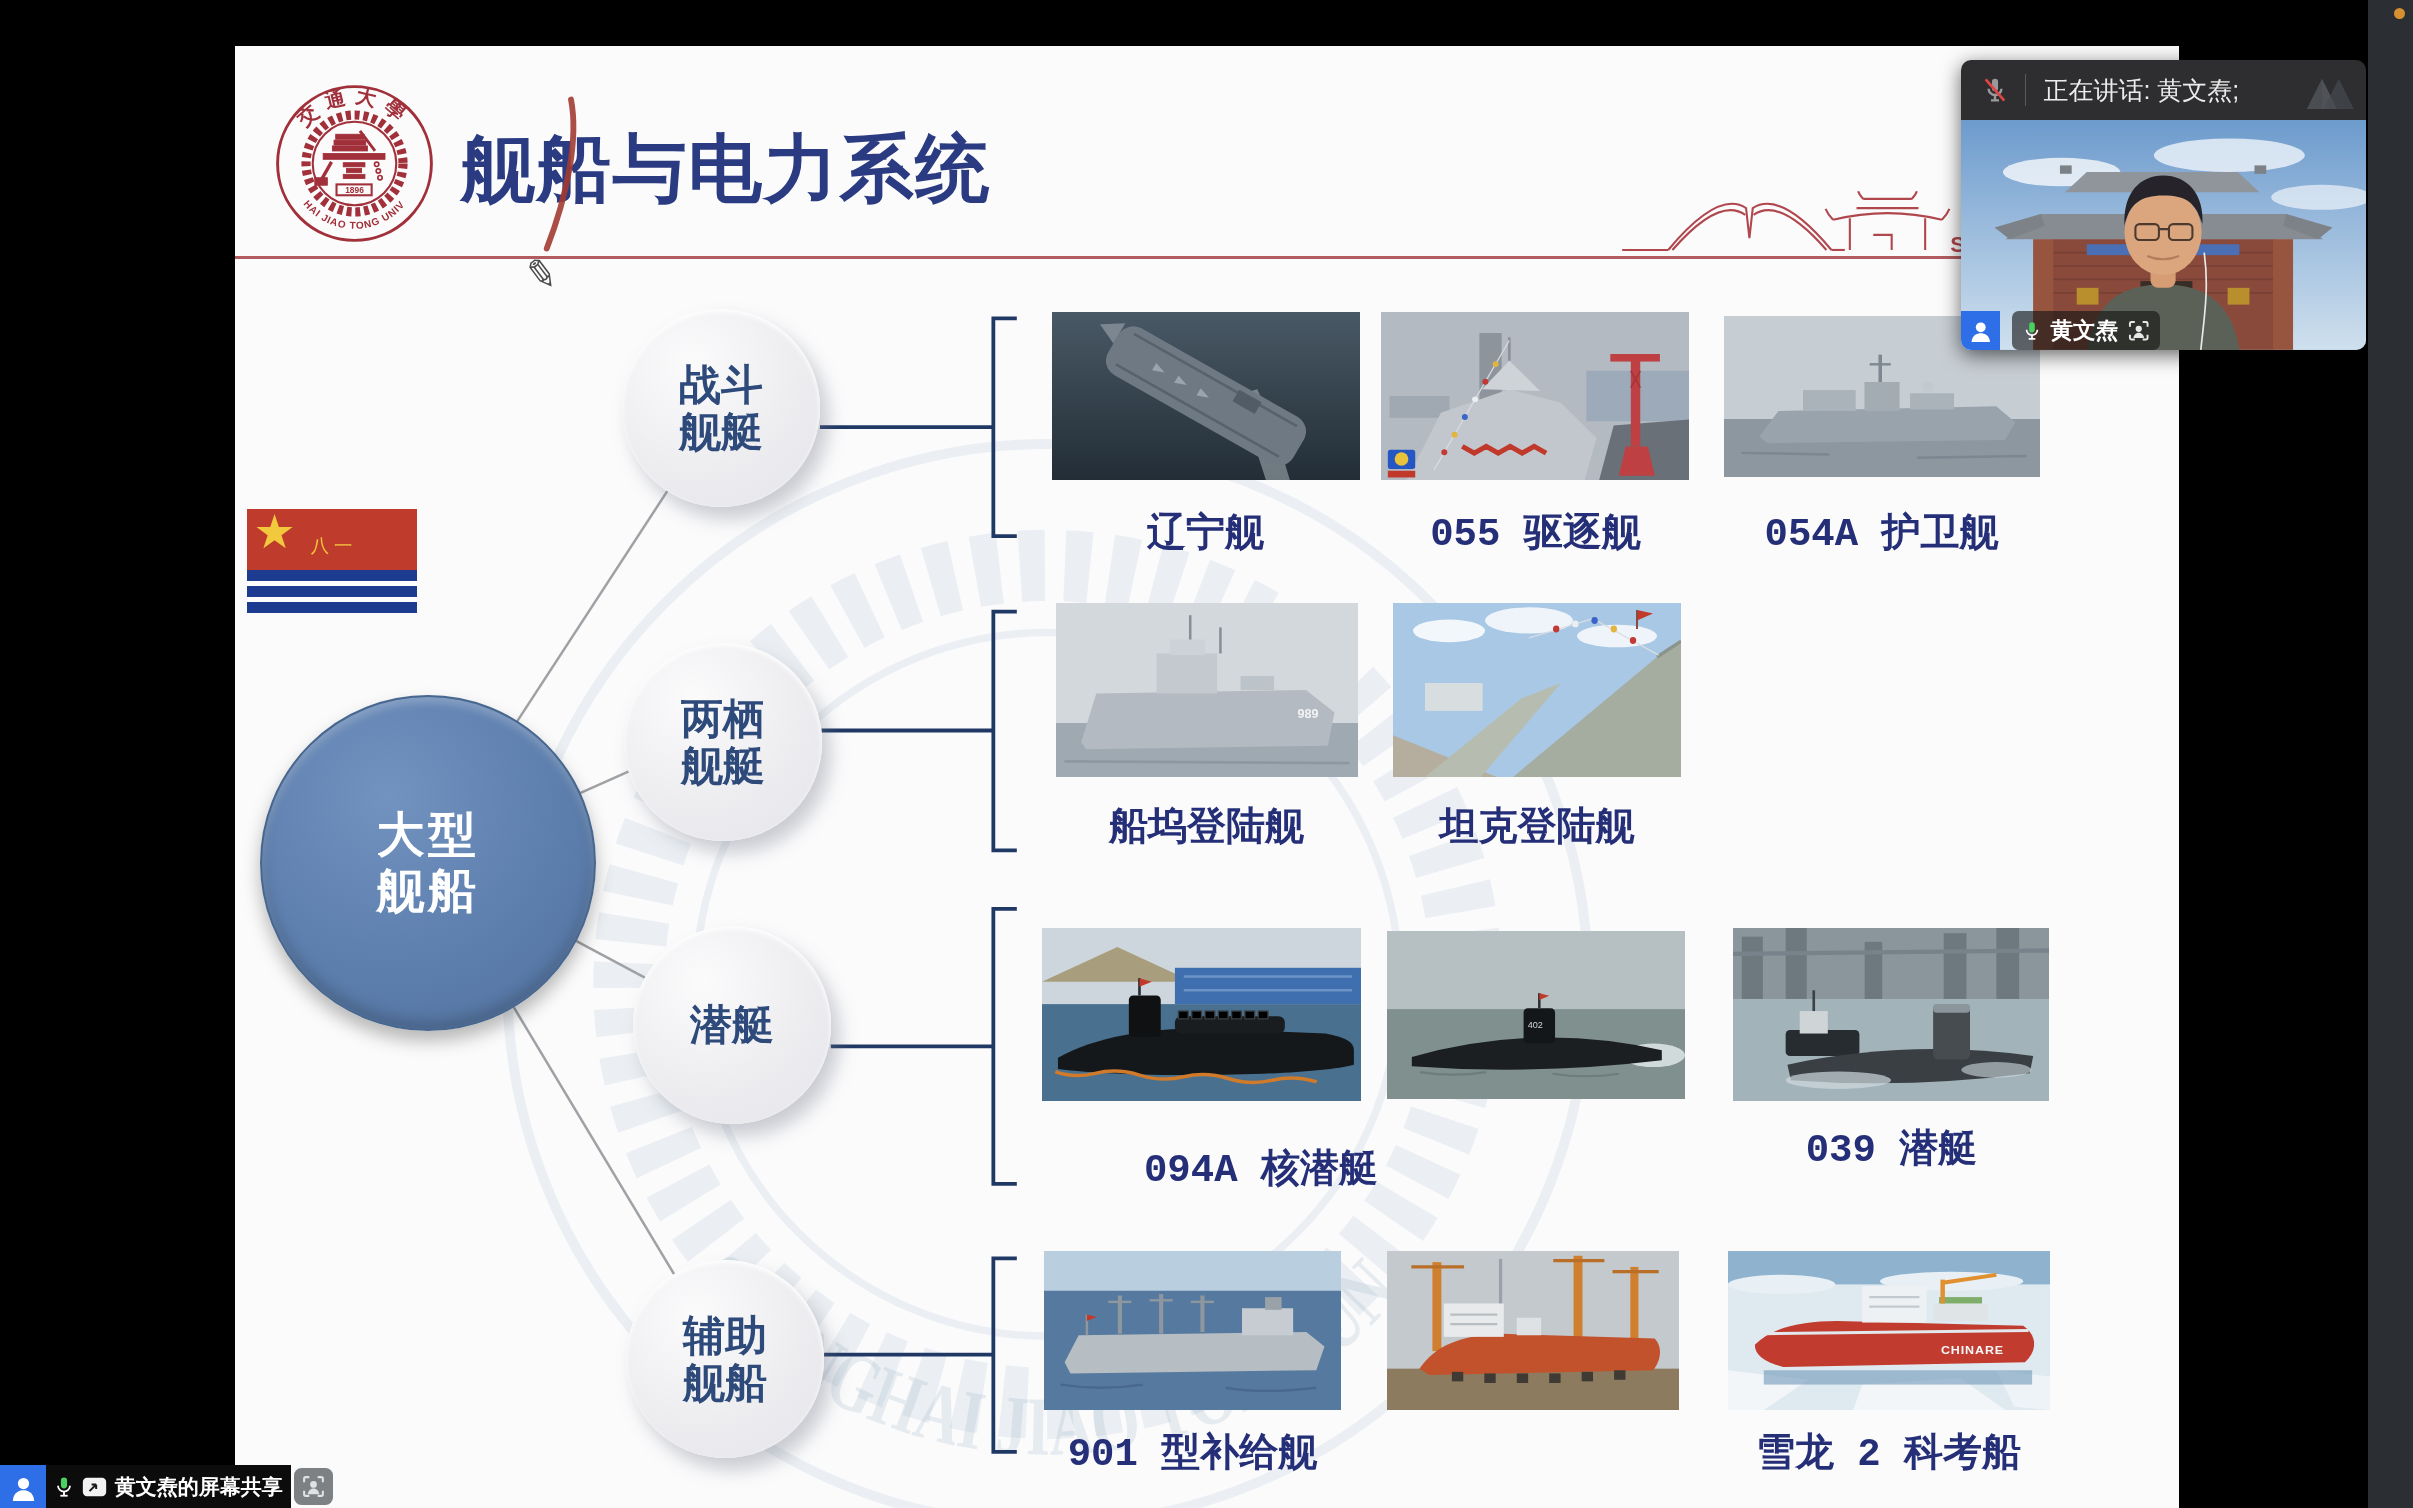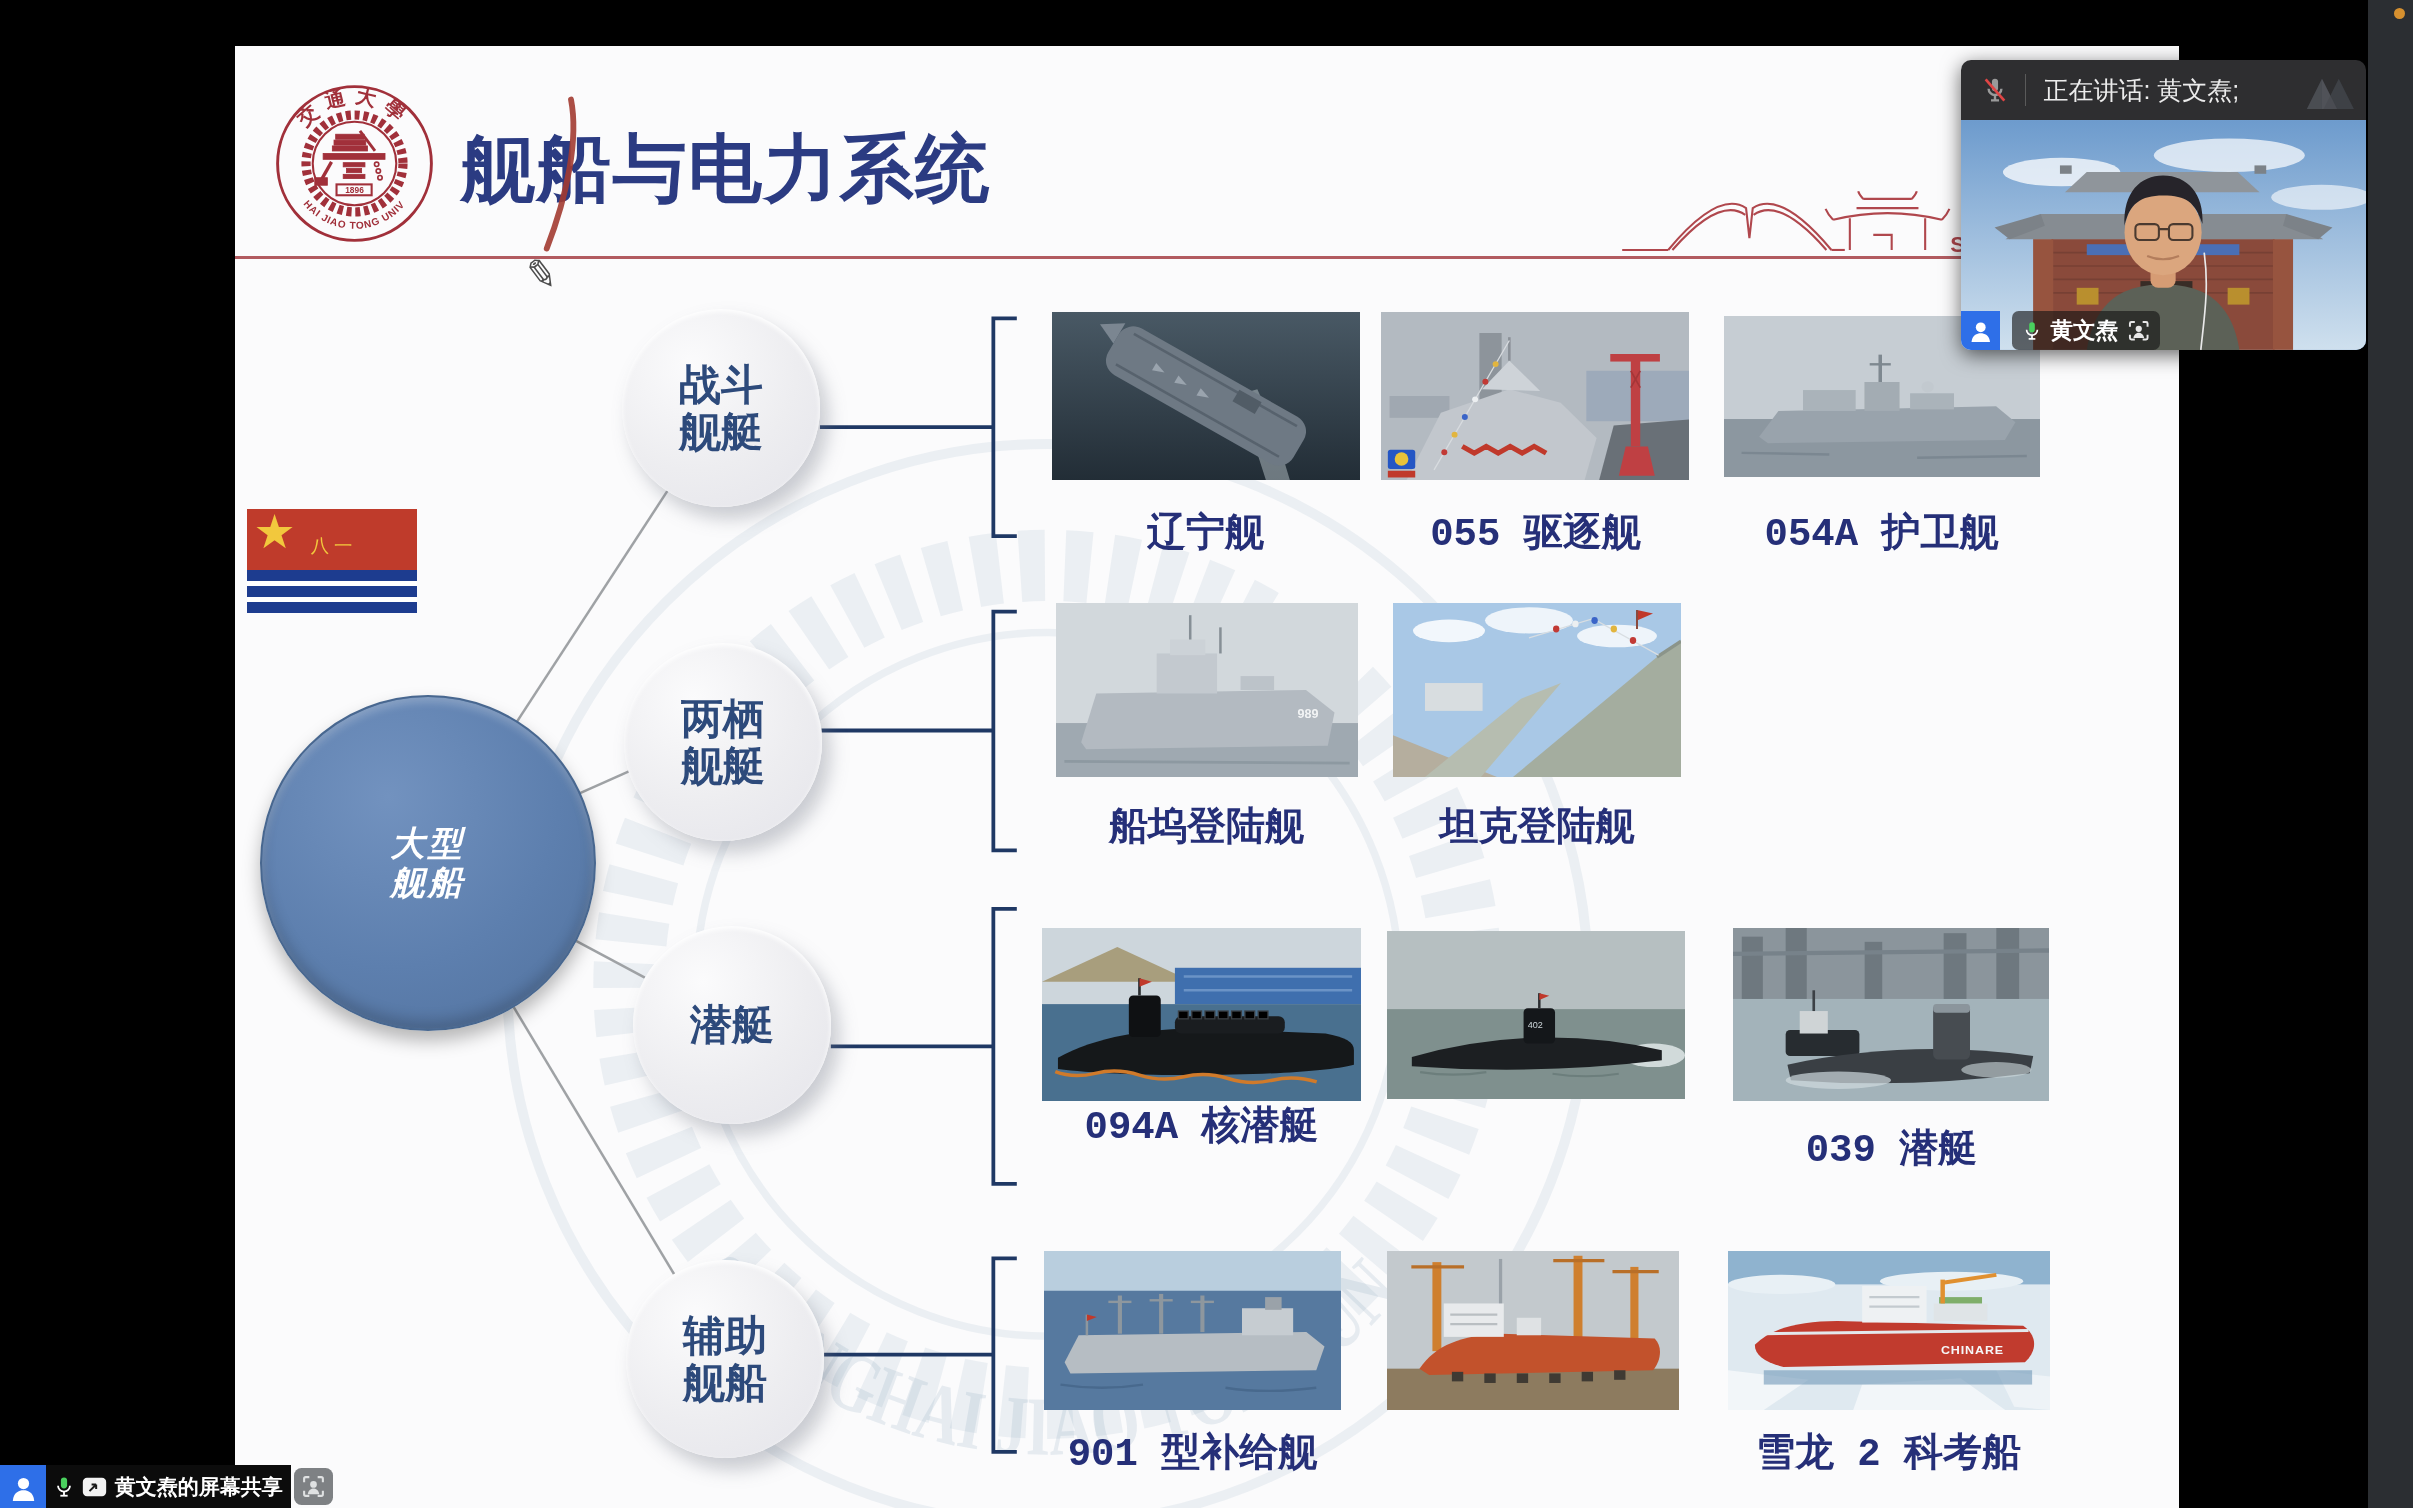--- a/index.html
+++ b/index.html
@@ -12,21 +12,21 @@
   .red-rule{position:absolute;left:0;top:210px;width:100%;height:2.5px;background:#b25b60;}
   .cat-circle{position:absolute;width:198px;height:198px;border-radius:50%;
       background:radial-gradient(circle at 35% 28%,#fbfbfc 0%,#ededf0 55%,#e4e4ea 100%);
       box-shadow:8.4px 11.7px 18.4px rgba(110,115,130,.35), inset 0 2.5px 5px #ffffff;
       display:flex;align-items:center;justify-content:center;}
   .cat-label{font-size:42px;line-height:1.12;font-weight:bold;color:#2d4a7b;text-align:center;white-space:pre-line;}
   #root-circle{position:absolute;left:25px;top:649px;width:332px;height:332px;border-radius:50%;
       background:radial-gradient(circle at 38% 30%,#7292bf 0%,#5d7fae 55%,#51719d 100%);
       box-shadow:0 10px 18.4px rgba(0,0,0,.28), inset 0 -8.4px 13.4px rgba(0,0,0,.18), inset 0 5px 8.4px rgba(255,255,255,.25);
       border:2.5px solid #48678f;display:flex;align-items:center;justify-content:center;}
-  .root-label{font-size:34px;line-height:1.16;font-weight:bold;color:#fff;letter-spacing:3.4px;text-align:center;white-space:pre-line;font-style:italic;}
+  .root-label{font-size:48px;line-height:1.16;font-weight:bold;color:#fff;letter-spacing:3.4px;text-align:center;white-space:pre-line;}
   .ship-card{position:absolute;}
   .ship-photo{width:100%;height:100%;display:block;}
   .caption{position:absolute;text-align:center;font-family:Liberation Mono, monospace;
       font-size:39px;font-weight:bold;color:#252f78;white-space:nowrap;}
   .pencil{position:absolute;left:290px;top:206px;font-size:39px;color:#4c4c4c;transform:rotate(8deg);}
   
   #navy-flag{position:absolute;left:11.7px;top:463px;width:170px;height:104px;background:#fff;}
   #navy-flag .field{position:relative;width:100%;height:61px;background:#bf3b2b;}
   #navy-flag .star{position:absolute;left:6.7px;top:-5px;color:#f2c83d;font-size:47px;}
   #navy-flag .chars{position:absolute;left:64px;top:23.5px;color:#f2c83d;font-size:18.4px;font-weight:normal;letter-spacing:5px;}
@@ -425,21 +425,21 @@
       </svg>
     </div>
 
     <div class="caption" style="left:800px;top:459px;width:341px;">辽宁舰</div>
     <div class="caption" style="left:1130px;top:459px;width:341px;">055 驱逐舰</div>
     <div class="caption" style="left:1472px;top:459px;width:349px;">054A 护卫舰</div>
 
     <div class="caption" style="left:804px;top:753px;width:335px;">船坞登陆舰</div>
     <div class="caption" style="left:1141px;top:753px;width:322px;">坦克登陆舰</div>
 
-    <div class="caption" style="left:790px;top:1052px;width:353px;">094A 核潜艇</div>
+    <div class="caption" style="left:790px;top:1095px;width:353px;text-align:right;">094A 核潜艇</div>
     <div class="caption" style="left:1482px;top:1075px;width:349px;">039 潜艇</div>
 
     <div class="caption" style="left:792px;top:1379px;width:331px;">901 型补给舰</div>
     <div class="caption" style="left:1476px;top:1379px;width:355px;">雪龙 2 科考船</div>
   </div>
 
   <div id="video-overlay">
     <div id="vo-header">
       <svg style="margin-left:18.4px;" width="32" height="32" viewBox="0 0 24 24">
         <rect x="9.7" y="3.5" width="4.6" height="9.5" rx="2.3" fill="#9a9a9a"></rect>

